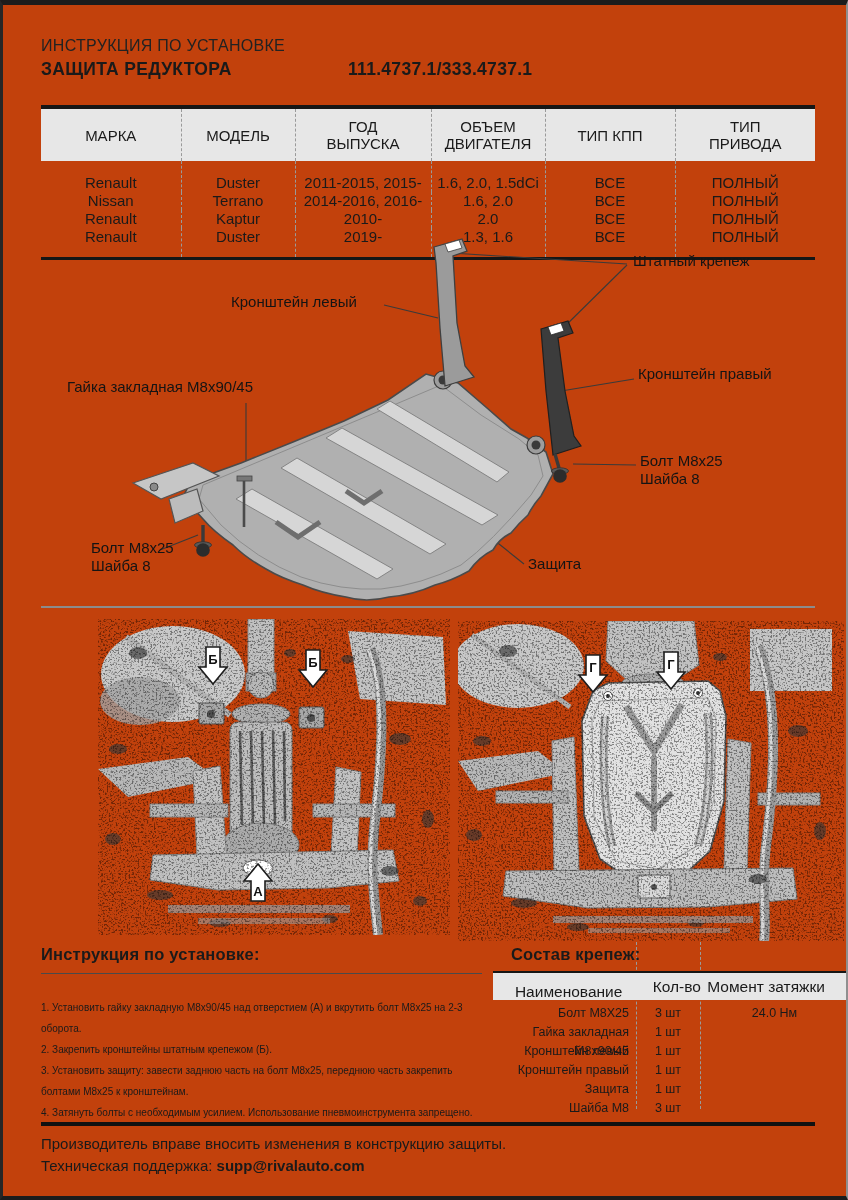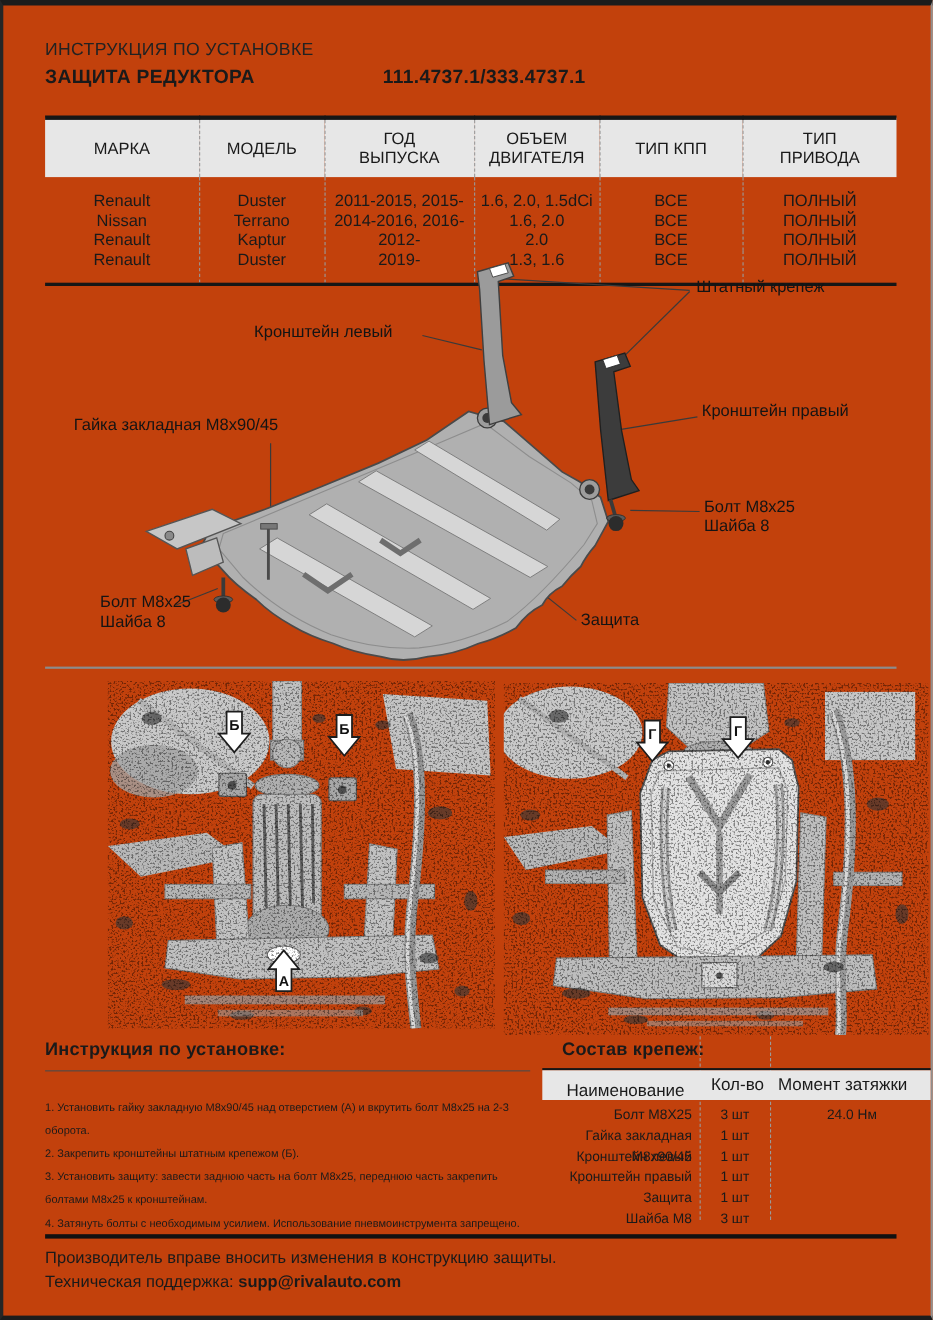--- a/index.html
+++ b/index.html
@@ -41,21 +41,21 @@
   .inst-head{font-size:16.5px;font-weight:bold;letter-spacing:.2px;padding-bottom:9px;border-bottom:1.5px solid #4a4a4a;}
   .inst-steps{margin-top:23px;font-size:10px;line-height:21px;}
   .composition{position:absolute;left:490px;top:937px;width:356px;height:170px;}
   .comp-head{position:absolute;left:18px;top:3px;font-size:16.5px;font-weight:bold;letter-spacing:.2px;}
   .comp-topline{position:absolute;left:0;top:29px;width:356px;border-top:2.5px solid #161616;}
   .comp-dash{position:absolute;top:0;height:167px;border-left:1.5px dashed #9a9a9a;}
   .comp-dash.d1{left:143px;}
   .comp-dash.d2{left:207px;}
   .comp-header{position:absolute;left:0;top:31px;width:356px;height:27px;background:#e7e7e7;display:flex;align-items:center;}
   .comp-header .c1{width:143px;text-align:right;padding-right:7px;box-sizing:border-box;font-size:15.5px;margin-top:11px;}
-  .comp-header .c2{width:64px;text-align:left;font-size:15.5px;margin-left:17px;}
+  .comp-header .c2{width:64px;text-align:center;font-size:15.5px;margin-left:17px;}
   .comp-header .c3{width:149px;font-size:15.5px;}
   .comp-rows{position:absolute;left:0;top:62px;width:356px;}
   .comp-row{display:flex;height:19px;line-height:19px;font-size:12.5px;}
   .comp-row .c1{width:143px;text-align:right;padding-right:7px;box-sizing:border-box;}
   .comp-row .c2{width:64px;text-align:center;}
   .comp-row .c3{width:149px;text-align:center;}
   
   .footline{position:absolute;left:38px;top:1117px;width:774px;border-top:4px solid #111;}
   .foottext{position:absolute;left:38px;top:1128px;font-size:15px;line-height:22px;}
   .foottext b{font-weight:bold;}
@@ -123,21 +123,21 @@
         <td>Nissan</td>
           <td>Terrano</td>
           <td>2014-2016, 2016-</td>
           <td>1.6, 2.0</td>
           <td>ВСЕ</td>
           <td>ПОЛНЫЙ</td>
       </tr>
       <tr>
         <td>Renault</td>
           <td>Kaptur</td>
-          <td>2012-</td>
+          <td>2010-</td>
           <td>2.0</td>
           <td>ВСЕ</td>
           <td>ПОЛНЫЙ</td>
       </tr>
       <tr>
         <td>Renault</td>
           <td>Duster</td>
           <td>2019-</td>
           <td>1.3, 1.6</td>
           <td>ВСЕ</td>

